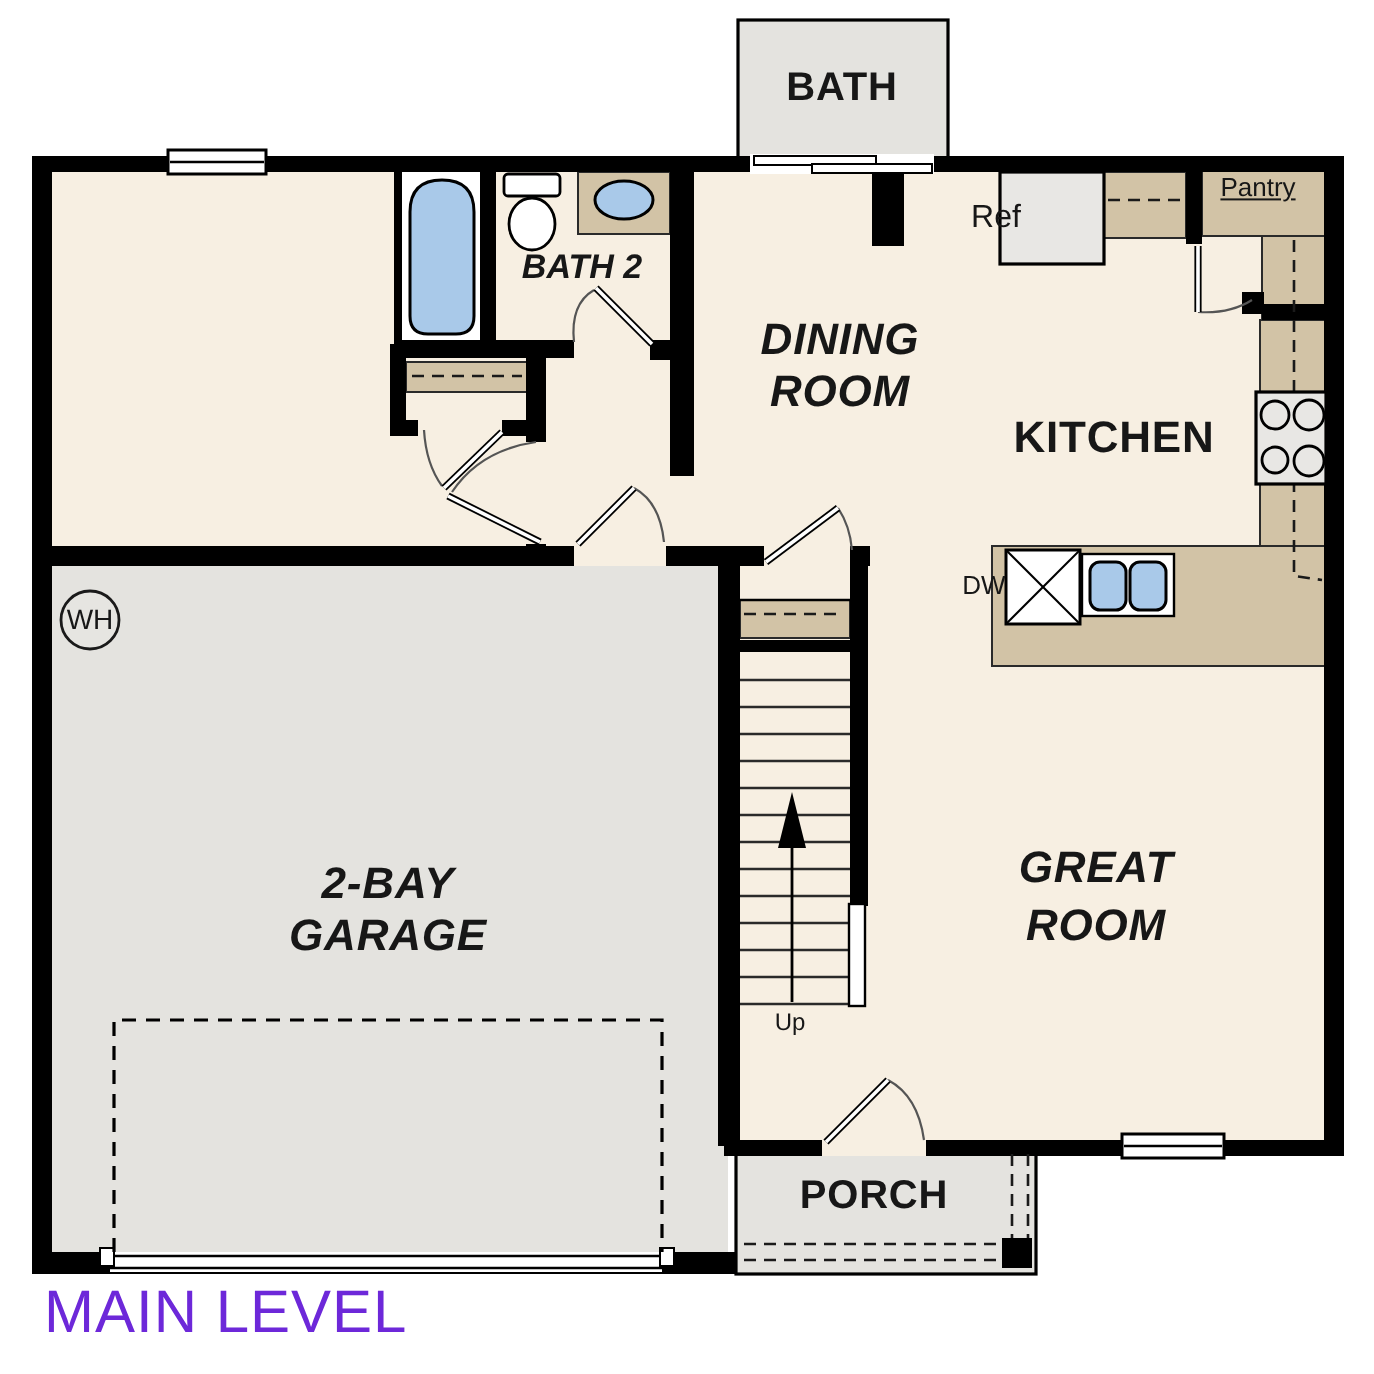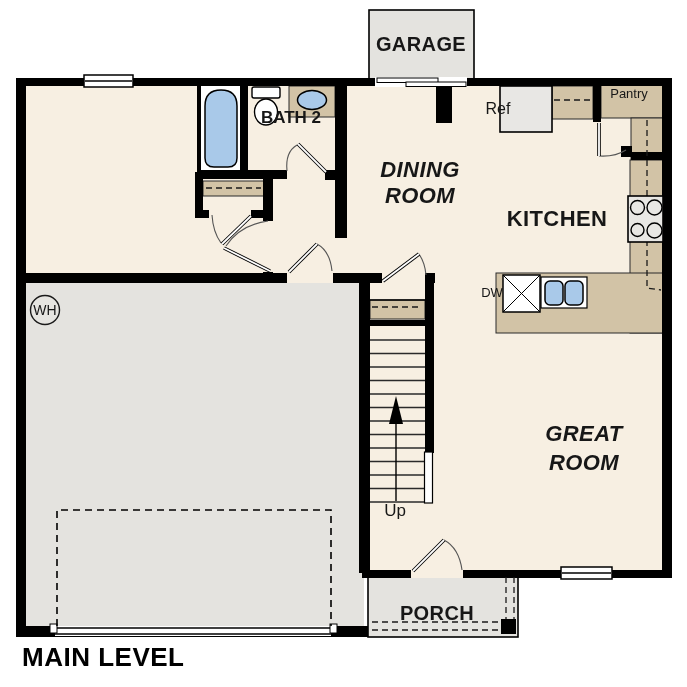--- a/index.html
+++ b/index.html
@@ -35,30 +35,30 @@
   .arc{stroke:#555;stroke-width:1.1;fill:none;}
   .leafb{stroke:#000;stroke-width:3.6;fill:none;}
   .leafw{stroke:#fff;stroke-width:1.8;fill:none;}
   
   .lbl{
     position:absolute;transform:translate(-50%,-50%);
     color:#171717;white-space:pre;text-align:center;line-height:1.2;
   }
   .room{font-weight:700;font-size:22px;letter-spacing:.4px;}
   .room.two{line-height:26px;font-style:italic;}
-  .great.two{line-height:29px;margin-left:36px;}
+  .great.two{line-height:29px;}
   .outdoor{font-weight:700;font-size:20px;letter-spacing:.4px;}
   .bath{font-weight:700;font-size:17px;}
   .small{font-size:13px;}
   .ref{font-size:16px;}
-  .up{font-size:17px;}
+  .up{font-size:12px;}
   .wh{font-size:14px;}
   .title{
-    position:absolute;transform:translateY(-50%);font-weight:700;font-size:26px;
-    color:#000000;letter-spacing:.5px;
+    position:absolute;transform:translateY(-50%);font-weight:400;font-size:30px;
+    color:#6d28d9;letter-spacing:.5px;
   }
 </style>
 </head>
 <body>
 
 <div class="plan">
   <svg width="687" height="687" viewBox="0 0 687 687">
 
     <g>
       <rect class="floor" x="20" y="80" width="648" height="494"></rect>
@@ -232,25 +232,26 @@
         <line class="leafw" x1="413" y1="571" x2="444" y2="540"></line>
       </g>
       <g>
         <path class="arc" d="M599,156 Q615,157 626,150"></path>
         <line class="leafb" x1="599" y1="123" x2="599" y2="156"></line>
         <line class="leafw" x1="599" y1="123" x2="599" y2="156"></line>
       </g>
     </g>
   </svg>
 
-  <div class="lbl bath" style="left:291px;top:118px;">BATH 2</div>
+  <div class="lbl bath" style="left:291px;top:134px;font-style:italic;">BATH 2</div>
   <div class="lbl room two" style="left:420px;top:183px;"><span>DINING</span><br><span>ROOM</span></div>
   <div class="lbl room" style="left:557px;top:219px;text-align:center;">KITCHEN</div>
   <div class="lbl room two great" style="left:548px;top:448px;"><span>GREAT</span><br><span>ROOM</span></div>
-  <div class="lbl outdoor" style="left:421px;top:44px;">GARAGE</div>
-  <div class="lbl outdoor" style="left:437px;top:598px;margin-top:15px;">PORCH</div>
+  <div class="lbl room two" style="left:194px;top:455px;"><span>2-BAY</span><br><span>GARAGE</span></div>
+  <div class="lbl outdoor" style="left:421px;top:44px;">BATH</div>
+  <div class="lbl outdoor" style="left:437px;top:598px;">PORCH</div>
   <div class="lbl ref" style="left:498px;top:109px;">Ref</div>
-  <div class="lbl small" style="left:629px;top:94px;">Pantry</div>
+  <div class="lbl small" style="left:629px;top:94px;text-decoration:underline;">Pantry</div>
   <div class="lbl small" style="left:492px;top:293px;text-align:right;">DW</div>
   <div class="lbl up" style="left:395px;top:511px;">Up</div>
   <div class="lbl wh" style="left:45px;top:310px;">WH</div>
   <div class="title" style="left:22px;top:657px;">MAIN LEVEL</div>
 </div>
 
 </body></html>

